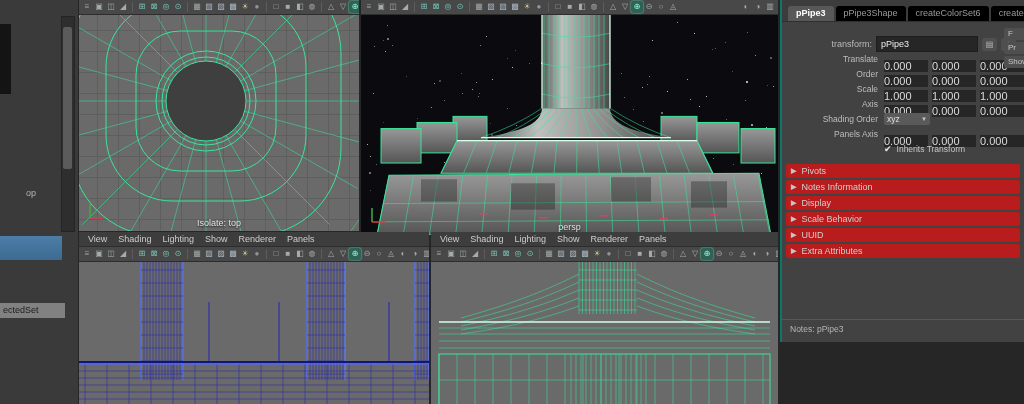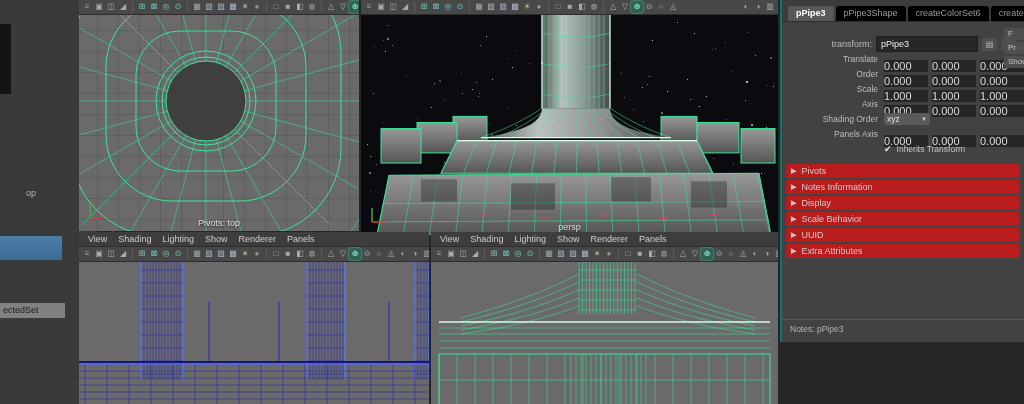--- a/index.html
+++ b/index.html
@@ -1,20 +1,20 @@
 <!DOCTYPE html>
 <html style="--wire-green: #3ae59a; --wire-green-bright: #d8ffe9; --wire-blue: #2525b8; --wire-blue-bright: #5b7dff; --selection-blue: #4d7ea8; --viewport-bg: #6a6a6a; --grid-line: #5e5e5e; --toolbar-bg: #484848; --menubar-bg: #3d3d3d; --panel-bg: #424242; --field-bg: #262626; --section-bg: #525252; --space-bg: #0a0a0f; --text-dim: #9a9a9a;"><head>
 <meta charset="utf-8">
 <style>
   html,body{margin:0;padding:0;background:#1e1e1e;}
   #app{position:relative;width:1024px;height:404px;background:#262626;overflow:hidden;
        font-family:"Liberation Sans",sans-serif;-webkit-font-smoothing:antialiased;}
 
   
-  .left-strip{position:absolute;left:0;top:0;width:78px;height:404px;background:#3a3a3a;padding-left:36px;}
+  .left-strip{position:absolute;left:0;top:0;width:78px;height:404px;background:#3a3a3a;}
   .ls-black{position:absolute;left:0;top:24px;width:11px;height:70px;background:#141414;}
   .ls-sbtrack{position:absolute;right:3px;top:16px;width:12px;height:214px;background:#2e2e2e;border:1px solid #242424;}
   .ls-sbthumb{position:absolute;left:1px;top:10px;width:9px;height:142px;background:#5b5b5b;border-radius:2px;}
   .ls-op{position:absolute;left:26px;top:188px;font-size:9px;color:#b5b5b5;}
   .ls-sel{position:absolute;left:0;top:236px;width:62px;height:24px;
           background:linear-gradient(var(--selection-blue,#4d7ea8),#3c6a92);}
   .ls-row{position:absolute;left:0;top:303px;width:62px;height:15px;background:#818181;
           color:#1c1c1c;font-size:9px;line-height:15px;padding-left:3px;}
 
   
@@ -174,21 +174,21 @@
         <rect x="-8" y="-49" width="270" height="270" rx="88" fill="none" class="wg"></rect>
         <rect x="-43" y="-84" width="340" height="340" rx="110" fill="none" class="wg thin"></rect>
         <circle cx="127" cy="86" r="40" fill="#3f3f3f" class="wg"></circle>
         <circle cx="127" cy="86" r="44" fill="none" class="wg"></circle>
         <circle cx="127" cy="86" r="50" fill="none" class="wg"></circle>
       </svg>
       <svg class="axis" viewBox="0 0 24 24">
         <line x1="3" y1="19" x2="17" y2="19" stroke="#cc4444" stroke-width="1.5"></line>
         <line x1="3" y1="19" x2="3" y2="5" stroke="#44aa44" stroke-width="1.5"></line>
       </svg>
-      <div class="vp-label">Pivots: top</div>
+      <div class="vp-label">Isolate: top</div>
     </div>
   </div>
 
   <div class="vp" id="vp-tr">
     <div class="vp-toolbar">
         <span class="tb-ic" style="color: rgb(164, 172, 169);">≡</span>
         <span class="tb-ic" style="color: rgb(164, 172, 169);">▣</span>
         <span class="tb-ic" style="color: rgb(164, 172, 169);">◫</span>
         <span class="tb-ic" style="color: rgb(164, 172, 169);">◢</span>
         <span class="tb-sep"></span>

